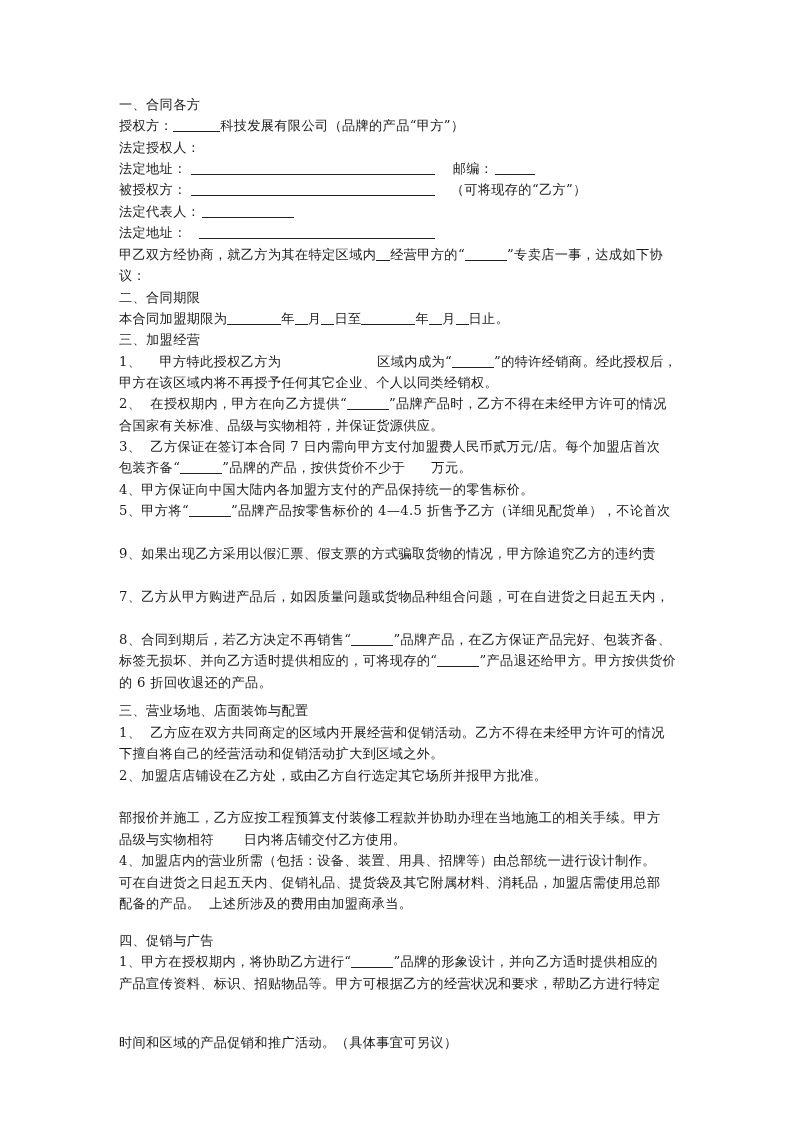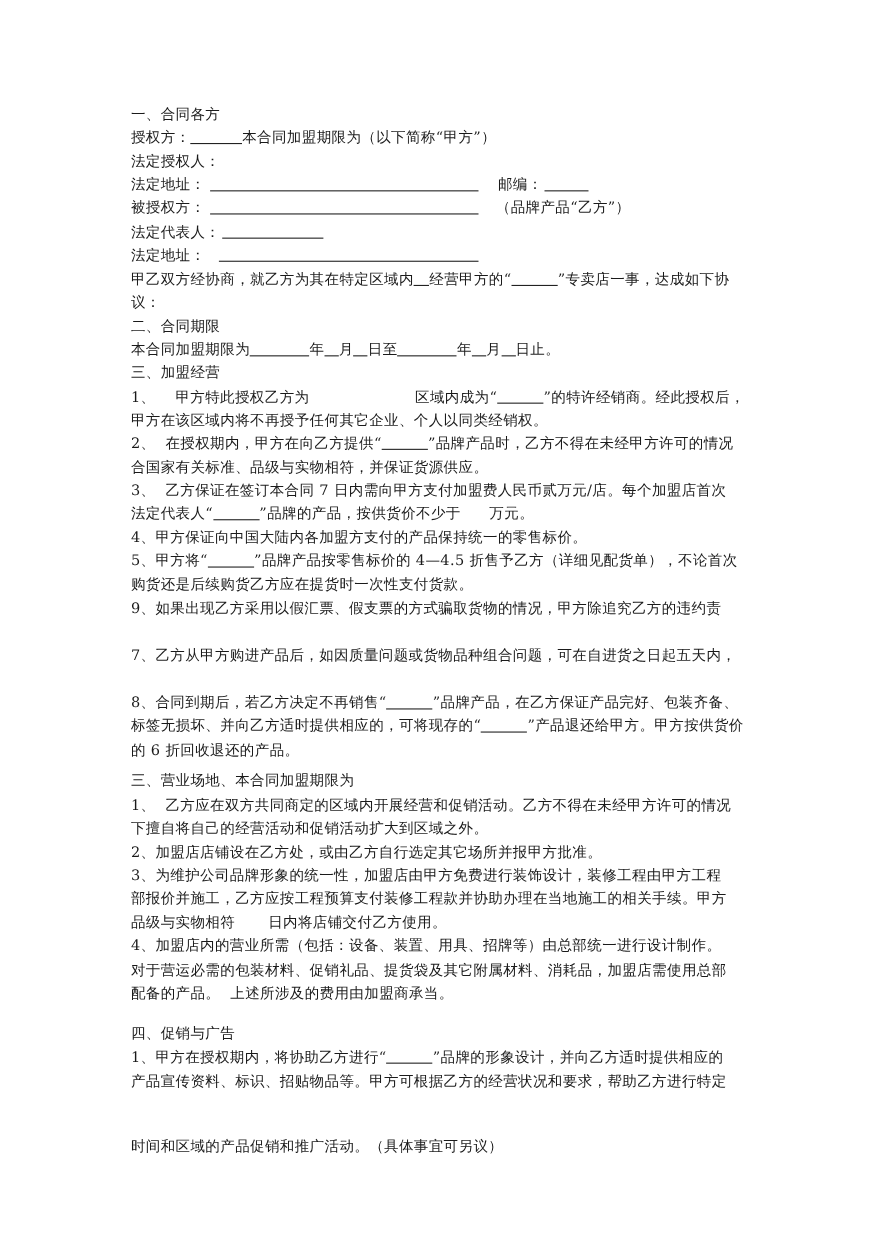--- a/index.html
+++ b/index.html
@@ -14,27 +14,27 @@
   }
   .u { display:inline-block; border-bottom:1px solid #222; height:14px; vertical-align:-2px; }
 </style>
 </head>
 <body>
 
 <div class="page">
 
   <div class="ln" style="top:95px"><span>一、合同各方</span></div>
 
-  <div class="ln" style="top:116px"><span>授权方：</span><span class="u" style="width:47px"></span><span>本合同加盟期限为（以下简称“甲方”）</span></div>
+  <div class="ln" style="top:116px"><span>授权方：</span><span class="u" style="width:47px"></span><span>科技发展有限公司（品牌的产品“甲方”）</span></div>
 
   <div class="ln" style="top:138px"><span>法定授权人：</span></div>
 
   <div class="ln" style="top:159px"><span>法定地址：</span><span class="u" style="width:244px;margin-left:4px"></span><span style="display:inline-block;width:18px"></span><span>邮编：</span><span class="u" style="width:40px;margin-left:2px"></span></div>
 
-  <div class="ln" style="top:180px"><span>被授权方：</span><span class="u" style="width:244px;margin-left:4px"></span><span style="display:inline-block;width:16px"></span><span>（品牌产品“乙方”）</span></div>
+  <div class="ln" style="top:180px"><span>被授权方：</span><span class="u" style="width:244px;margin-left:4px"></span><span style="display:inline-block;width:16px"></span><span>（可将现存的“乙方”）</span></div>
 
   <div class="ln" style="top:202px"><span>法定代表人：</span><span class="u" style="width:92px;margin-left:2px"></span></div>
 
   <div class="ln" style="top:223px"><span>法定地址：</span><span class="u" style="width:236px;margin-left:12px"></span></div>
 
   <div class="ln" style="top:245px"><span>甲乙双方经协商，就乙方为其在特定区域内</span><span class="u" style="width:14px"></span><span>经营甲方的“</span><span class="u" style="width:42px"></span><span>”专卖店一事，达成如下协</span></div>
 
   <div class="ln" style="top:266px"><span>议：</span></div>
 
   <div class="ln" style="top:288px"><span>二、合同期限</span></div>
@@ -43,45 +43,43 @@
 
   <div class="ln" style="top:330px"><span>三、加盟经营</span></div>
 
   <div class="ln" style="top:352px"><span>1、    甲方特此授权乙方为</span><span style="display:inline-block;width:96px"></span><span>区域内成为“</span><span class="u" style="width:42px"></span><span>”的特许经销商。经此授权后，</span></div>
   <div class="ln" style="top:373px"><span>甲方在该区域内将不再授予任何其它企业、个人以同类经销权。</span></div>
 
   <div class="ln" style="top:394px"><span>2、  在授权期内，甲方在向乙方提供“</span><span class="u" style="width:42px"></span><span>”品牌产品时，乙方不得在未经甲方许可的情况</span></div>
   <div class="ln" style="top:416px"><span>合国家有关标准、品级与实物相符，并保证货源供应。</span></div>
 
   <div class="ln" style="top:437px"><span>3、  乙方保证在签订本合同 7 日内需向甲方支付加盟费人民币贰万元/店。每个加盟店首次</span></div>
-  <div class="ln" style="top:458px"><span>法定代表人“</span><span class="u" style="width:42px"></span><span>”品牌的产品，按供货价不少于</span><span style="display:inline-block;width:26px"></span><span>万元。</span></div>
+  <div class="ln" style="top:458px"><span>包装齐备“</span><span class="u" style="width:42px"></span><span>”品牌的产品，按供货价不少于</span><span style="display:inline-block;width:26px"></span><span>万元。</span></div>
 
   <div class="ln" style="top:480px"><span>4、甲方保证向中国大陆内各加盟方支付的产品保持统一的零售标价。</span></div>
 
   <div class="ln" style="top:501px"><span>5、甲方将“</span><span class="u" style="width:42px"></span><span>”品牌产品按零售标价的 4—4.5 折售予乙方（详细见配货单），不论首次</span></div>
-  <div class="ln" style="top:522px"><span>购货还是后续购货乙方应在提货时一次性支付货款。</span></div>
 
   <div class="ln" style="top:544px"><span>9、如果出现乙方采用以假汇票、假支票的方式骗取货物的情况，甲方除追究乙方的违约责</span></div>
 
   <div class="ln" style="top:587px"><span>7、乙方从甲方购进产品后，如因质量问题或货物品种组合问题，可在自进货之日起五天内，</span></div>
 
   <div class="ln" style="top:630px"><span>8、合同到期后，若乙方决定不再销售“</span><span class="u" style="width:42px"></span><span>”品牌产品，在乙方保证产品完好、包装齐备、</span></div>
   <div class="ln" style="top:651px"><span>标签无损坏、并向乙方适时提供相应的，可将现存的“</span><span class="u" style="width:42px"></span><span>”产品退还给甲方。甲方按供货价</span></div>
   <div class="ln" style="top:673px"><span>的 6 折回收退还的产品。</span></div>
 
-  <div class="ln" style="top:701px"><span>三、营业场地、本合同加盟期限为</span></div>
+  <div class="ln" style="top:701px"><span>三、营业场地、店面装饰与配置</span></div>
 
   <div class="ln" style="top:723px"><span>1、  乙方应在双方共同商定的区域内开展经营和促销活动。乙方不得在未经甲方许可的情况</span></div>
   <div class="ln" style="top:744px"><span>下擅自将自己的经营活动和促销活动扩大到区域之外。</span></div>
   <div class="ln" style="top:766px"><span>2、加盟店店铺设在乙方处，或由乙方自行选定其它场所并报甲方批准。</span></div>
-  <div class="ln" style="top:787px"><span>3、为维护公司品牌形象的统一性，加盟店由甲方免费进行装饰设计，装修工程由甲方工程</span></div>
   <div class="ln" style="top:808px"><span>部报价并施工，乙方应按工程预算支付装修工程款并协助办理在当地施工的相关手续。甲方</span></div>
   <div class="ln" style="top:830px"><span>品级与实物相符</span><span style="display:inline-block;width:30px"></span><span>日内将店铺交付乙方使用。</span></div>
   <div class="ln" style="top:851px"><span>4、加盟店内的营业所需（包括：设备、装置、用具、招牌等）由总部统一进行设计制作。</span></div>
-  <div class="ln" style="top:873px"><span>对于营运必需的包装材料、促销礼品、提货袋及其它附属材料、消耗品，加盟店需使用总部</span></div>
+  <div class="ln" style="top:873px"><span>可在自进货之日起五天内、促销礼品、提货袋及其它附属材料、消耗品，加盟店需使用总部</span></div>
   <div class="ln" style="top:894px"><span>配备的产品。  上述所涉及的费用由加盟商承当。</span></div>
 
   <div class="ln" style="top:931px"><span>四、促销与广告</span></div>
   <div class="ln" style="top:952px"><span>1、甲方在授权期内，将协助乙方进行“</span><span class="u" style="width:42px"></span><span>”品牌的形象设计，并向乙方适时提供相应的</span></div>
   <div class="ln" style="top:974px"><span>产品宣传资料、标识、招贴物品等。甲方可根据乙方的经营状况和要求，帮助乙方进行特定</span></div>
   <div class="ln" style="top:1033px"><span>时间和区域的产品促销和推广活动。（具体事宜可另议）</span></div>
 
 </div>
 
 </body></html>

